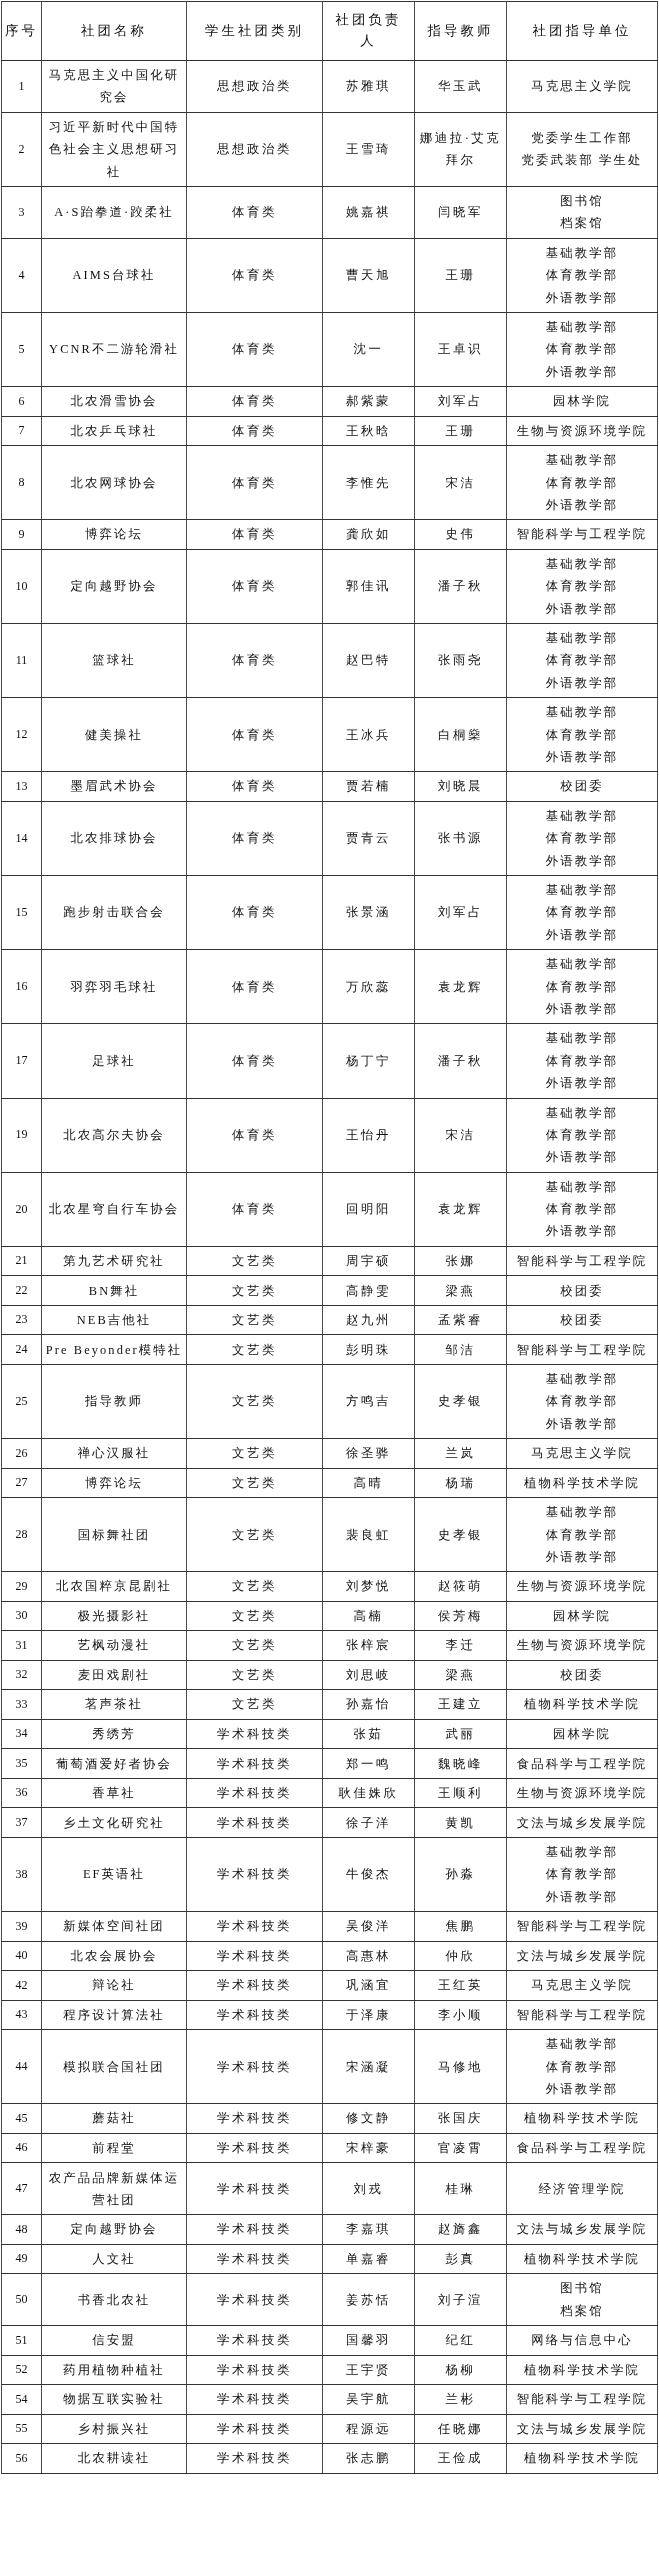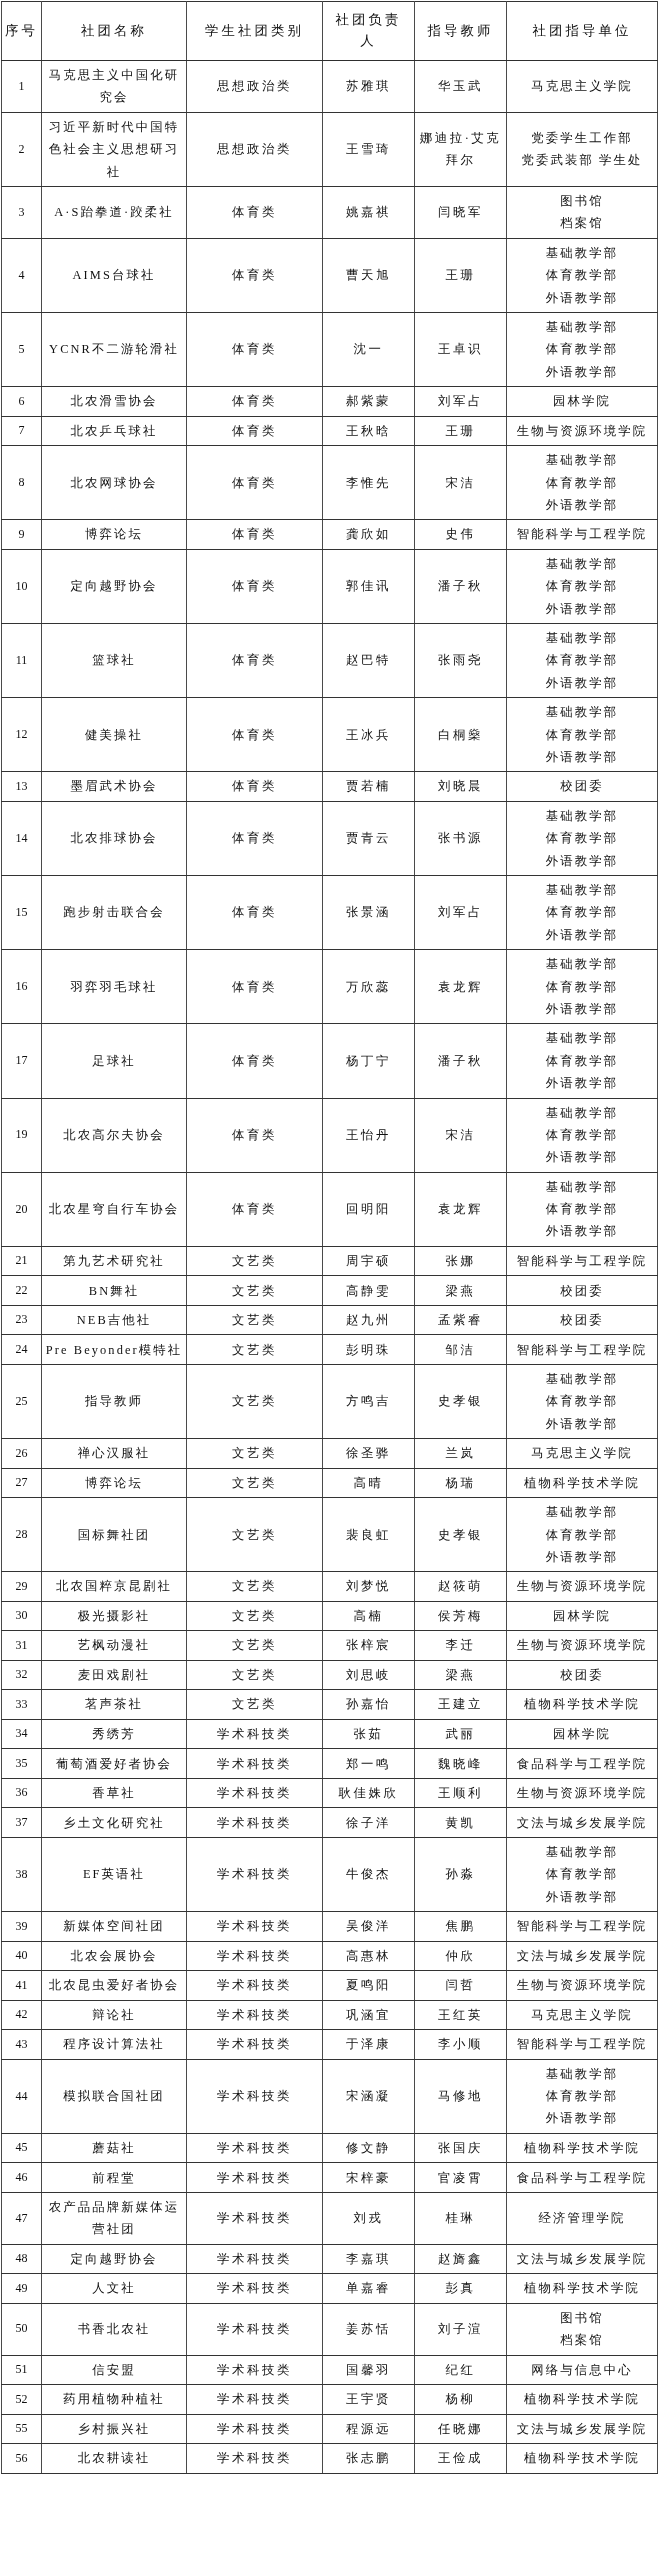--- a/index.html
+++ b/index.html
@@ -422,28 +422,20 @@
         </tr>
         <tr>
           <td class="cell-index">40</td>
           <td class="cell-name">北农会展协会</td>
           <td class="cell-category">学术科技类</td>
           <td class="cell-leader">高惠林</td>
           <td class="cell-advisor">仲欣</td>
           <td class="cell-unit">文法与城乡发展学院</td>
         </tr>
         <tr>
-          <td class="cell-index">41</td>
-          <td class="cell-name">北农昆虫爱好者协会</td>
-          <td class="cell-category">学术科技类</td>
-          <td class="cell-leader">夏鸣阳</td>
-          <td class="cell-advisor">闫哲</td>
-          <td class="cell-unit">生物与资源环境学院</td>
-        </tr>
-        <tr>
           <td class="cell-index">42</td>
           <td class="cell-name">辩论社</td>
           <td class="cell-category">学术科技类</td>
           <td class="cell-leader">巩涵宜</td>
           <td class="cell-advisor">王红英</td>
           <td class="cell-unit">马克思主义学院</td>
         </tr>
         <tr>
           <td class="cell-index">43</td>
           <td class="cell-name">程序设计算法社</td>
@@ -519,20 +511,28 @@
           <td class="cell-advisor">纪红</td>
           <td class="cell-unit">网络与信息中心</td>
         </tr>
         <tr>
           <td class="cell-index">52</td>
           <td class="cell-name">药用植物种植社</td>
           <td class="cell-category">学术科技类</td>
           <td class="cell-leader">王宇贤</td>
           <td class="cell-advisor">杨柳</td>
           <td class="cell-unit">植物科学技术学院</td>
+        </tr>
+        <tr>
+          <td class="cell-index">54</td>
+          <td class="cell-name">物据互联实验社</td>
+          <td class="cell-category">学术科技类</td>
+          <td class="cell-leader">吴宇航</td>
+          <td class="cell-advisor">兰彬</td>
+          <td class="cell-unit">智能科学与工程学院</td>
         </tr>
         <tr>
           <td class="cell-index">55</td>
           <td class="cell-name">乡村振兴社</td>
           <td class="cell-category">学术科技类</td>
           <td class="cell-leader">程源远</td>
           <td class="cell-advisor">任晓娜</td>
           <td class="cell-unit">文法与城乡发展学院</td>
         </tr>
         <tr>

